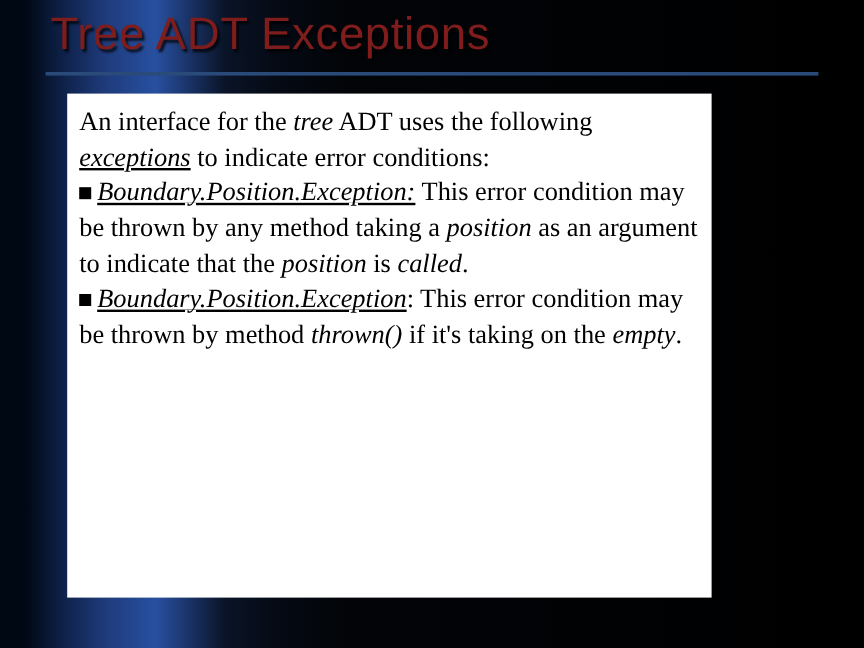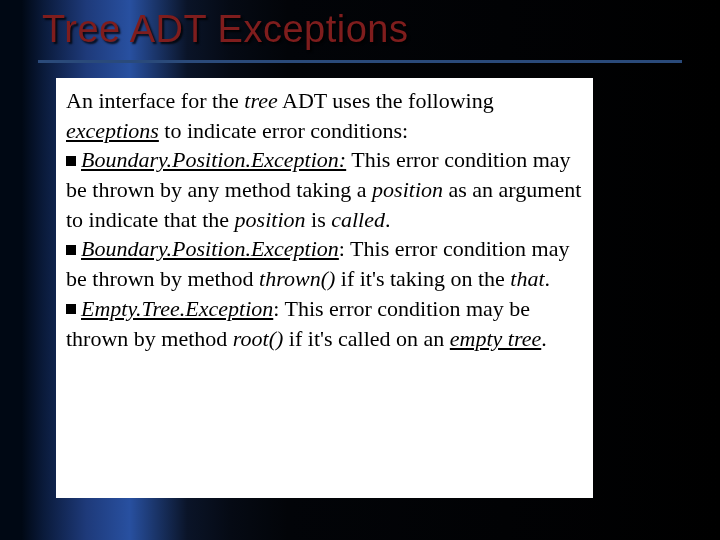--- a/index.html
+++ b/index.html
@@ -63,18 +63,15 @@
 <div class="underline"></div>
 
 <div class="content-box">
   <p>
     <span>An interface for the </span><span class="it">tree</span><span> ADT uses the following </span><span class="itu">exceptions</span><span> to indicate error conditions:</span>
   </p>
   <p>
     <span class="bullet"></span><span class="itu">Boundary.Position.Exception:</span><span> This error condition may be thrown by any method taking a </span><span class="it">position</span><span> as an argument to indicate that the </span><span class="it">position</span><span> is </span><span class="it">called</span><span>.</span>
   </p>
   <p>
-    <span class="bullet"></span><span class="itu">Boundary.Position.Exception</span><span>: This error condition may be thrown by method </span><span class="it">thrown()</span><span> if it's taking on the </span><span class="it">that</span><span>.</span>
-  </p>
-  <p>
-    <span class="bullet"></span><span class="itu">Empty.Tree.Exception</span><span>: This error condition may be thrown by method </span><span class="it">root()</span><span> if it's called on an </span><span class="itu">empty tree</span><span>.</span>
+    <span class="bullet"></span><span class="itu">Boundary.Position.Exception</span><span>: This error condition may be thrown by method </span><span class="it">thrown()</span><span> if it's taking on the </span><span class="it">empty</span><span>.</span>
   </p>
 </div>
 
 </body></html>

